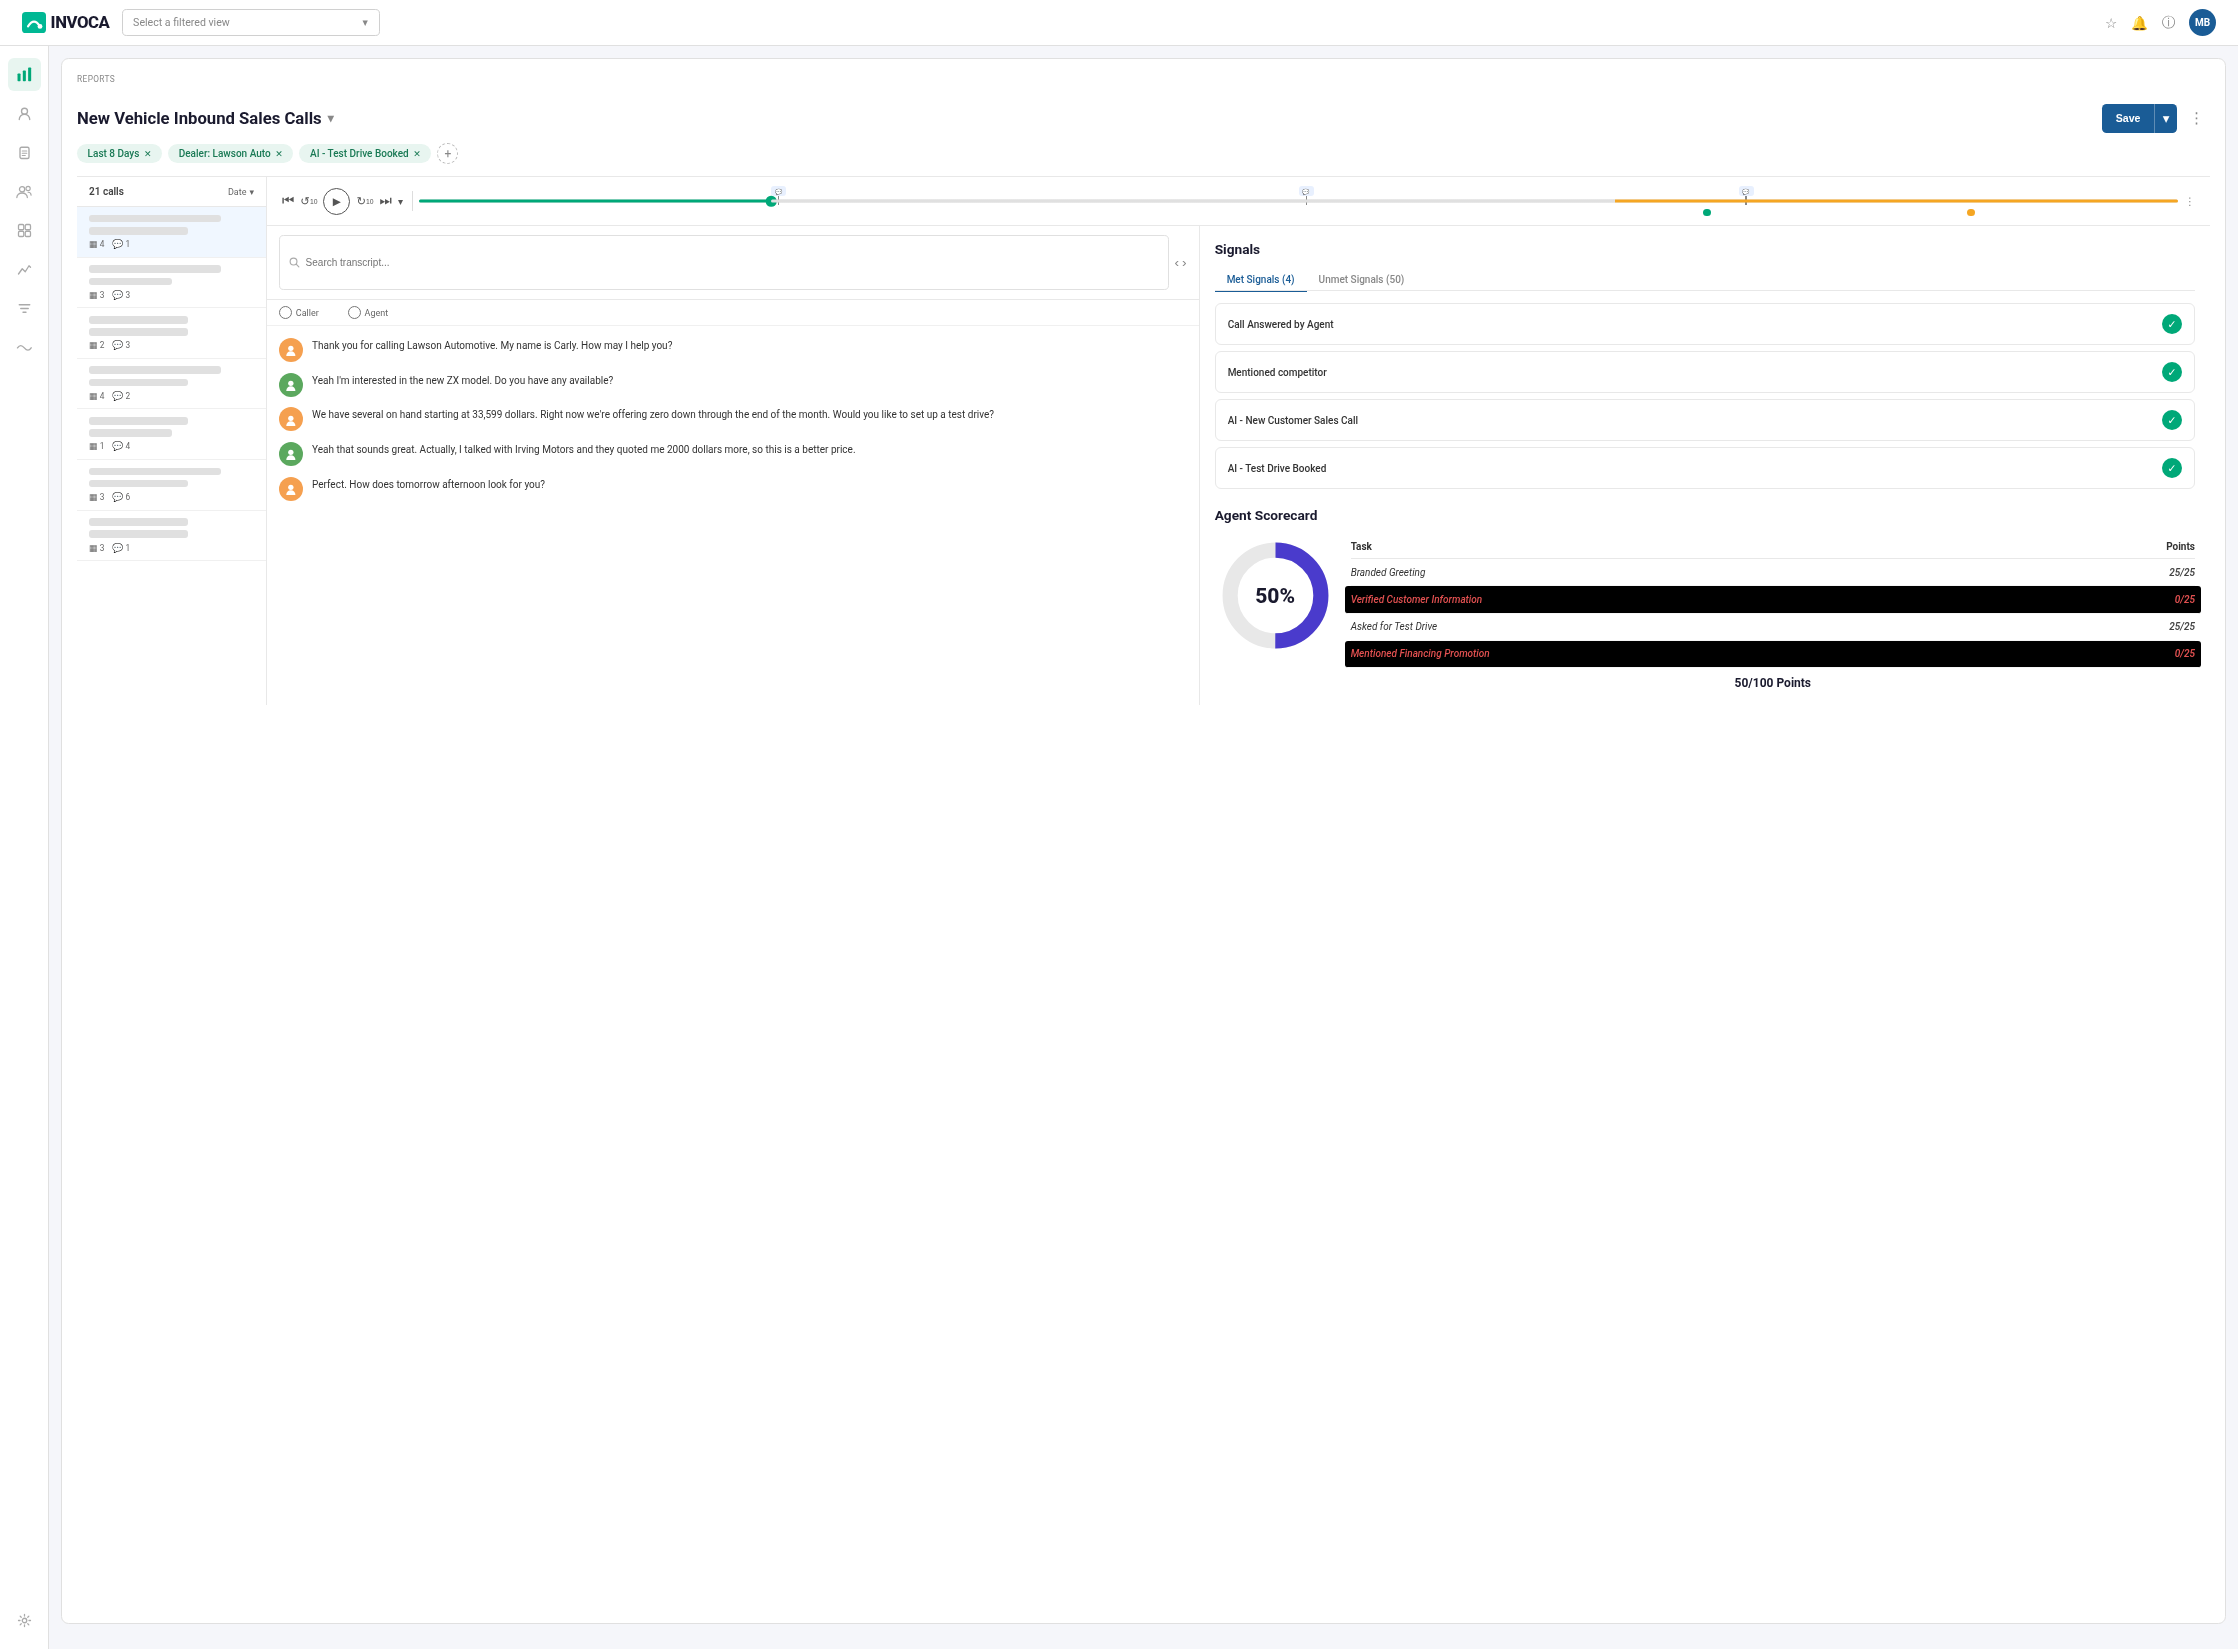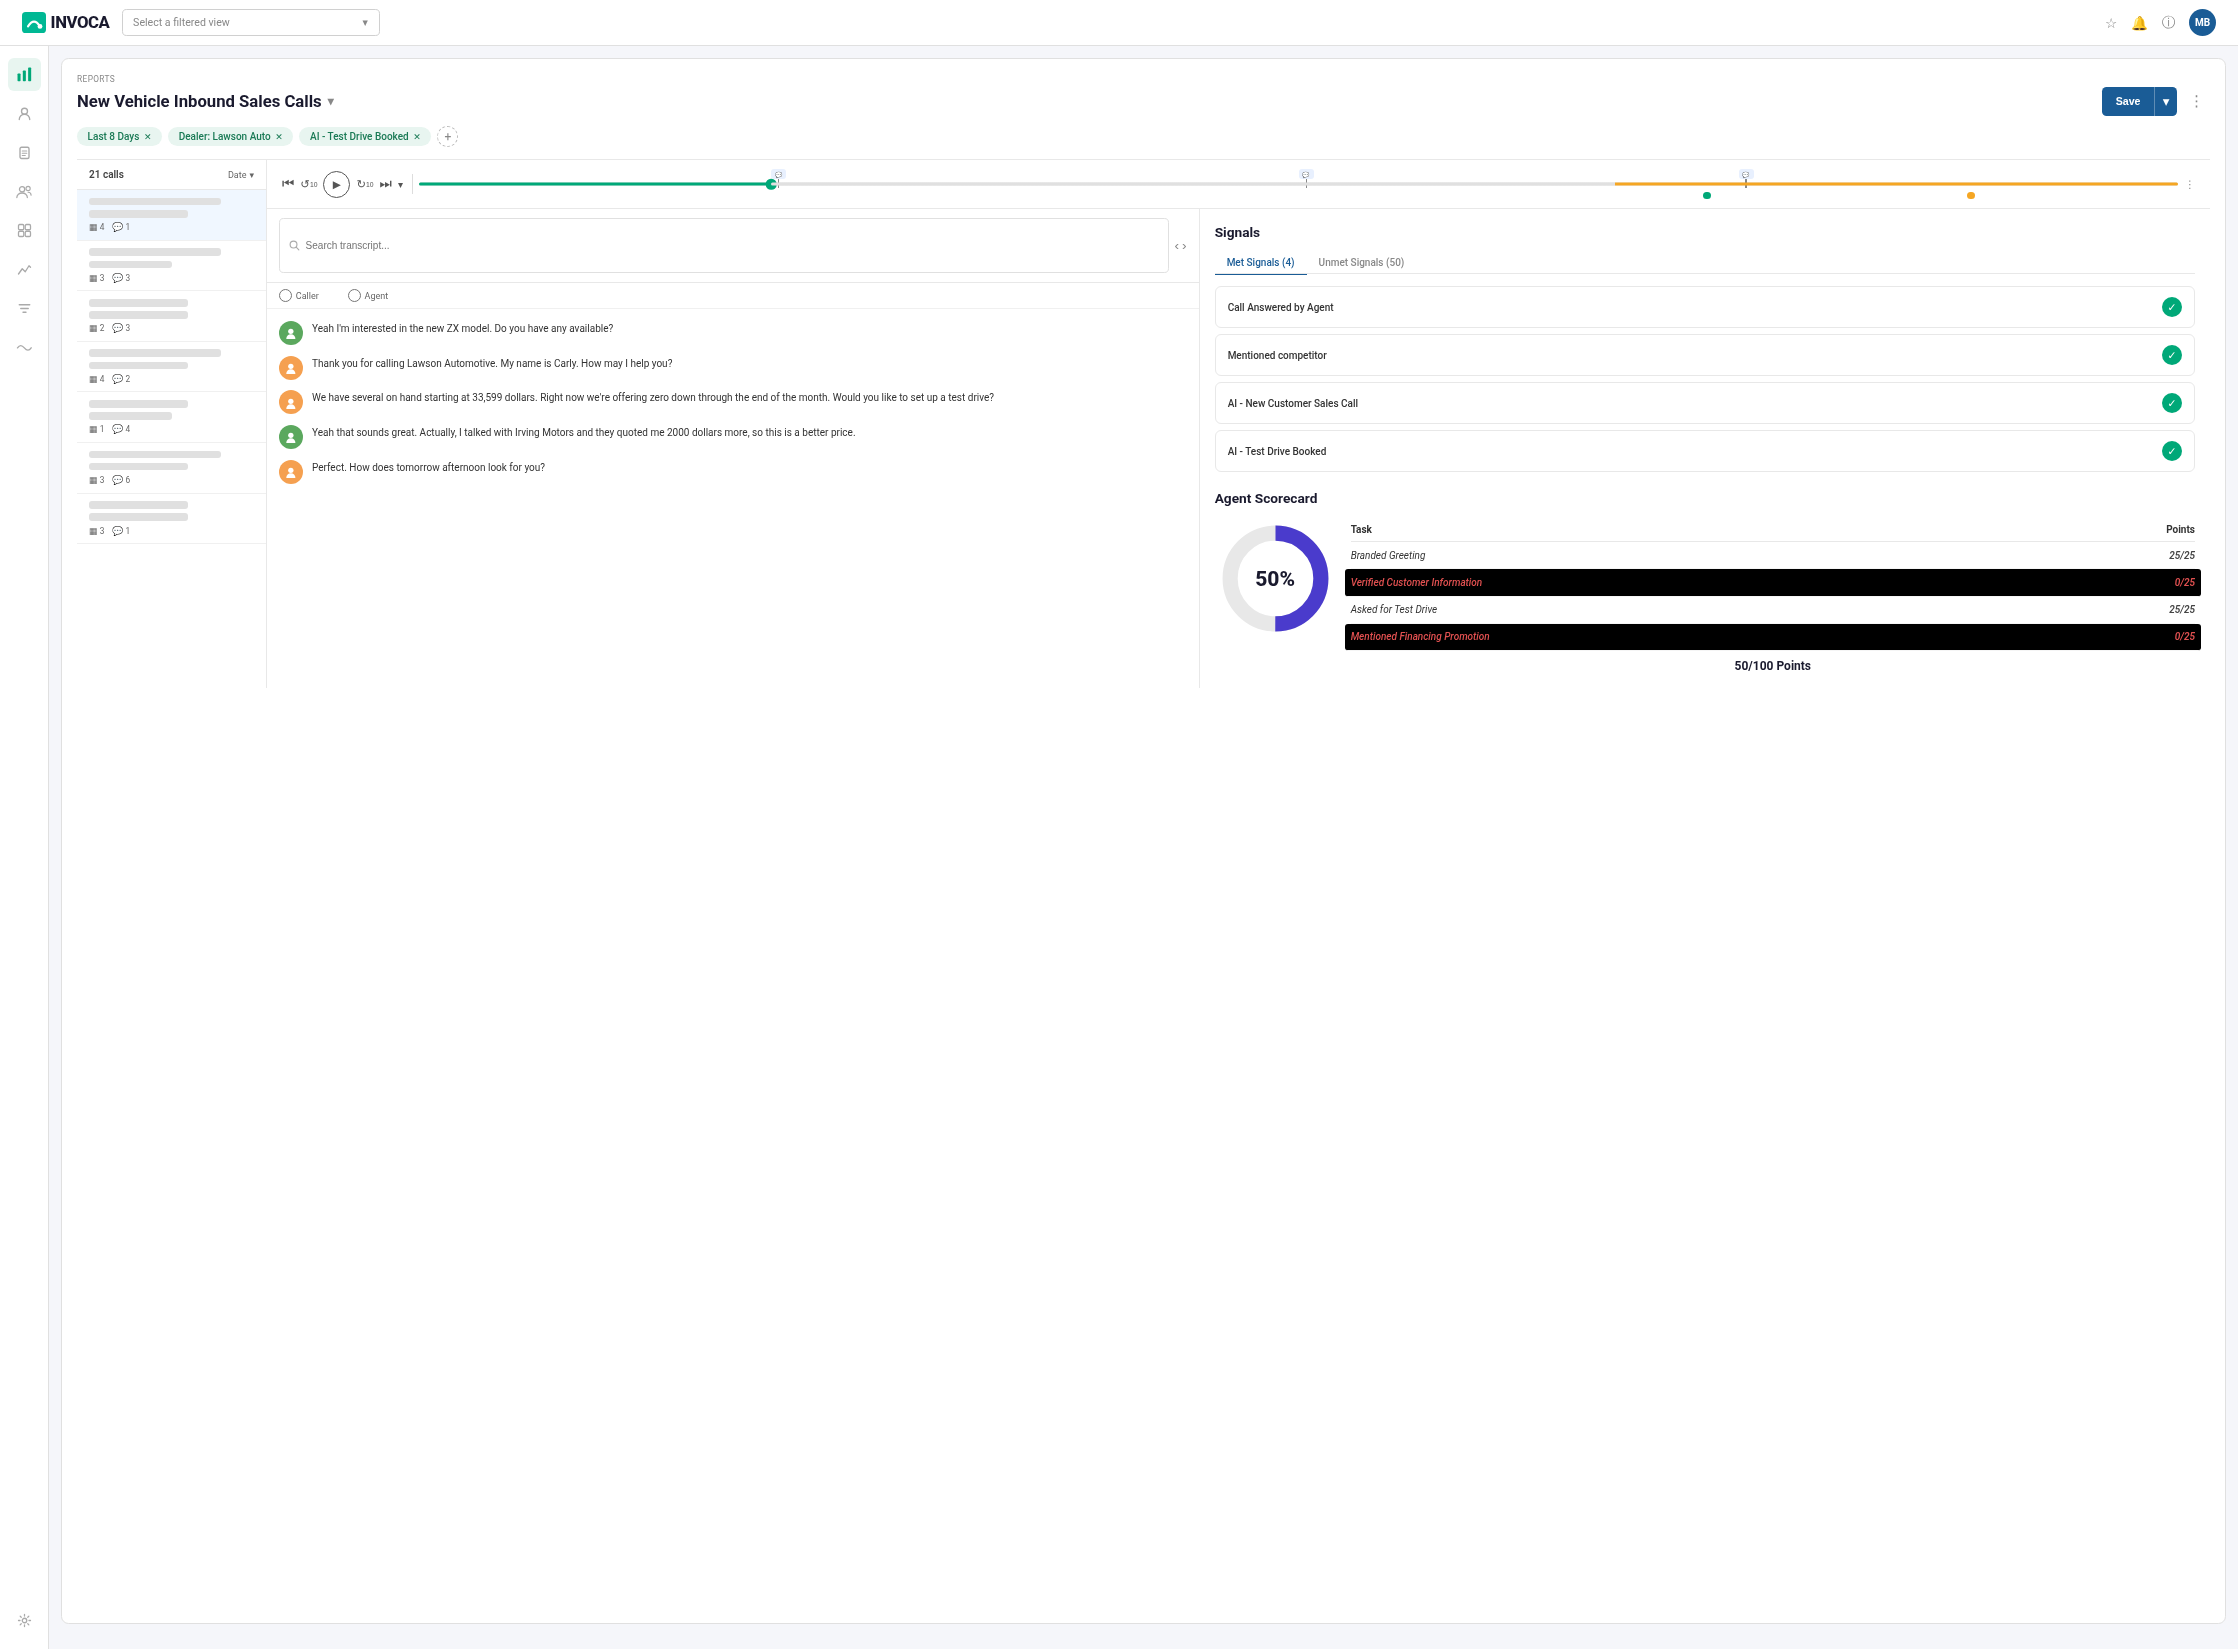--- a/index.html
+++ b/index.html
@@ -33,21 +33,21 @@
       border-radius: 6px; cursor: pointer; color: #888; font-size: 13.7px;
     }
     .sidebar-item.active { background: #e8f5f0; color: #00a878; }
     .sidebar-bottom { margin-top: auto; }
 
     
     .main-content { flex: 1; overflow: auto; background: #f5f6fa; }
     .report-container { background: #fff; margin: 12px; border-radius: 7.6px; border: 0.8px solid #e0e0e0; padding: 15px; min-height: calc(100vh - 83px); }
 
     
-    .report-label { font-size: 8.3px; color: #888; text-transform: uppercase; letter-spacing: 0.4px; margin-bottom: 3px; }
+    .report-label { font-size: 8.3px; color: #888; text-transform: uppercase; letter-spacing: 0.4px; margin-bottom: 20px; }
     .report-title-row { display: flex; align-items: center; justify-content: space-between; margin-bottom: 10.6px; }
     .report-title { font-size: 16.7px; font-weight: 700; color: #1a1a2e; display: flex; align-items: center; gap: 6px; }
     .report-title .chevron { color: #888; font-size: 12px; cursor: pointer; }
     .report-actions { display: flex; align-items: center; gap: 6px; }
     .btn-save { background: #1a5c96; color: #fff; border: none; border-radius: 4.6px 0 0 4.6px; padding: 6.8px 13.7px; font-size: 10.6px; font-weight: 600; cursor: pointer; }
     .btn-save-dropdown { background: #1a5c96; color: #fff; border: none; border-left: 0.8px solid rgba(255,255,255,0.3); border-radius: 0 4.6px 4.6px 0; padding: 6.8px 7.6px; cursor: pointer; }
     .btn-more { background: none; border: none; color: #888; font-size: 15px; cursor: pointer; padding: 3px 6px; }
 
     
     .filter-tags { display: flex; align-items: center; gap: 6px; margin-bottom: 12px; }
@@ -398,37 +398,37 @@
                 </label>
                 <label>
                   <input type="radio" name="speaker" value="agent" style="">
                   <span>Agent</span>
                 </label>
               </div>
 
               <div class="messages">
 
                 <div class="message">
+                  <div class="message-avatar avatar-agent">
+                    <svg width="13.7" height="13.7" viewBox="0 0 18 18" fill="none">
+                        <circle cx="9" cy="7" r="3.5" fill="#fff"></circle>
+                        <path d="M3 17c0-3.314 2.686-6 6-6s6 2.686 6 6" fill="#fff"></path>
+                      </svg>
+                  </div>
+                  <div class="message-text">Thank you for calling Lawson Automotive. My name is Carly. How may I help you?</div>
+                </div>
+
+                <div class="message">
                   <div class="message-avatar avatar-caller">
                     <svg width="13.7" height="13.7" viewBox="0 0 18 18" fill="none">
                         <circle cx="9" cy="7" r="3.5" fill="#fff"></circle>
                         <path d="M3 17c0-3.314 2.686-6 6-6s6 2.686 6 6" fill="#fff"></path>
                       </svg>
                   </div>
                   <div class="message-text">Yeah I'm interested in the new ZX model. Do you have any available?</div>
-                </div>
-
-                <div class="message">
-                  <div class="message-avatar avatar-agent">
-                    <svg width="13.7" height="13.7" viewBox="0 0 18 18" fill="none">
-                        <circle cx="9" cy="7" r="3.5" fill="#fff"></circle>
-                        <path d="M3 17c0-3.314 2.686-6 6-6s6 2.686 6 6" fill="#fff"></path>
-                      </svg>
-                  </div>
-                  <div class="message-text">Thank you for calling Lawson Automotive. My name is Carly. How may I help you?</div>
                 </div>
 
                 <div class="message">
                   <div class="message-avatar avatar-agent">
                     <svg width="13.7" height="13.7" viewBox="0 0 18 18" fill="none">
                         <circle cx="9" cy="7" r="3.5" fill="#fff"></circle>
                         <path d="M3 17c0-3.314 2.686-6 6-6s6 2.686 6 6" fill="#fff"></path>
                       </svg>
                   </div>
                   <div class="message-text">We have several on hand starting at 33,599 dollars. Right now we're offering zero down through the end of the month. Would you like to set up a test drive?</div>

